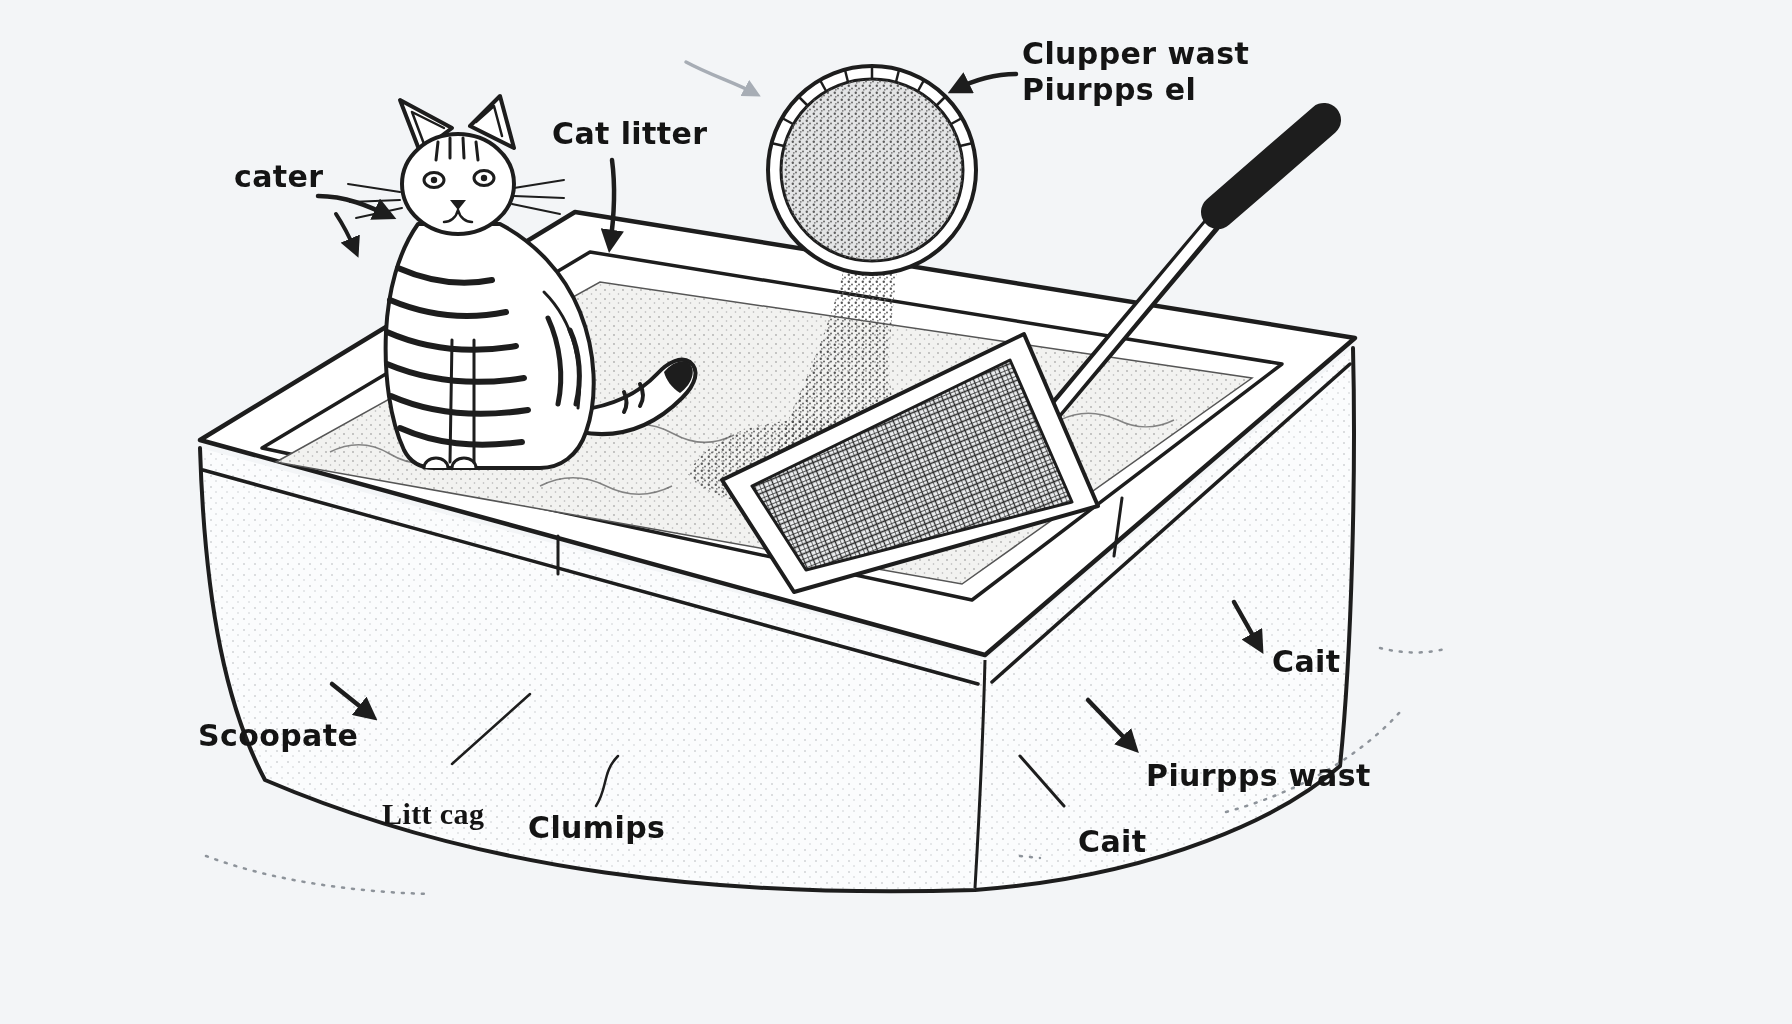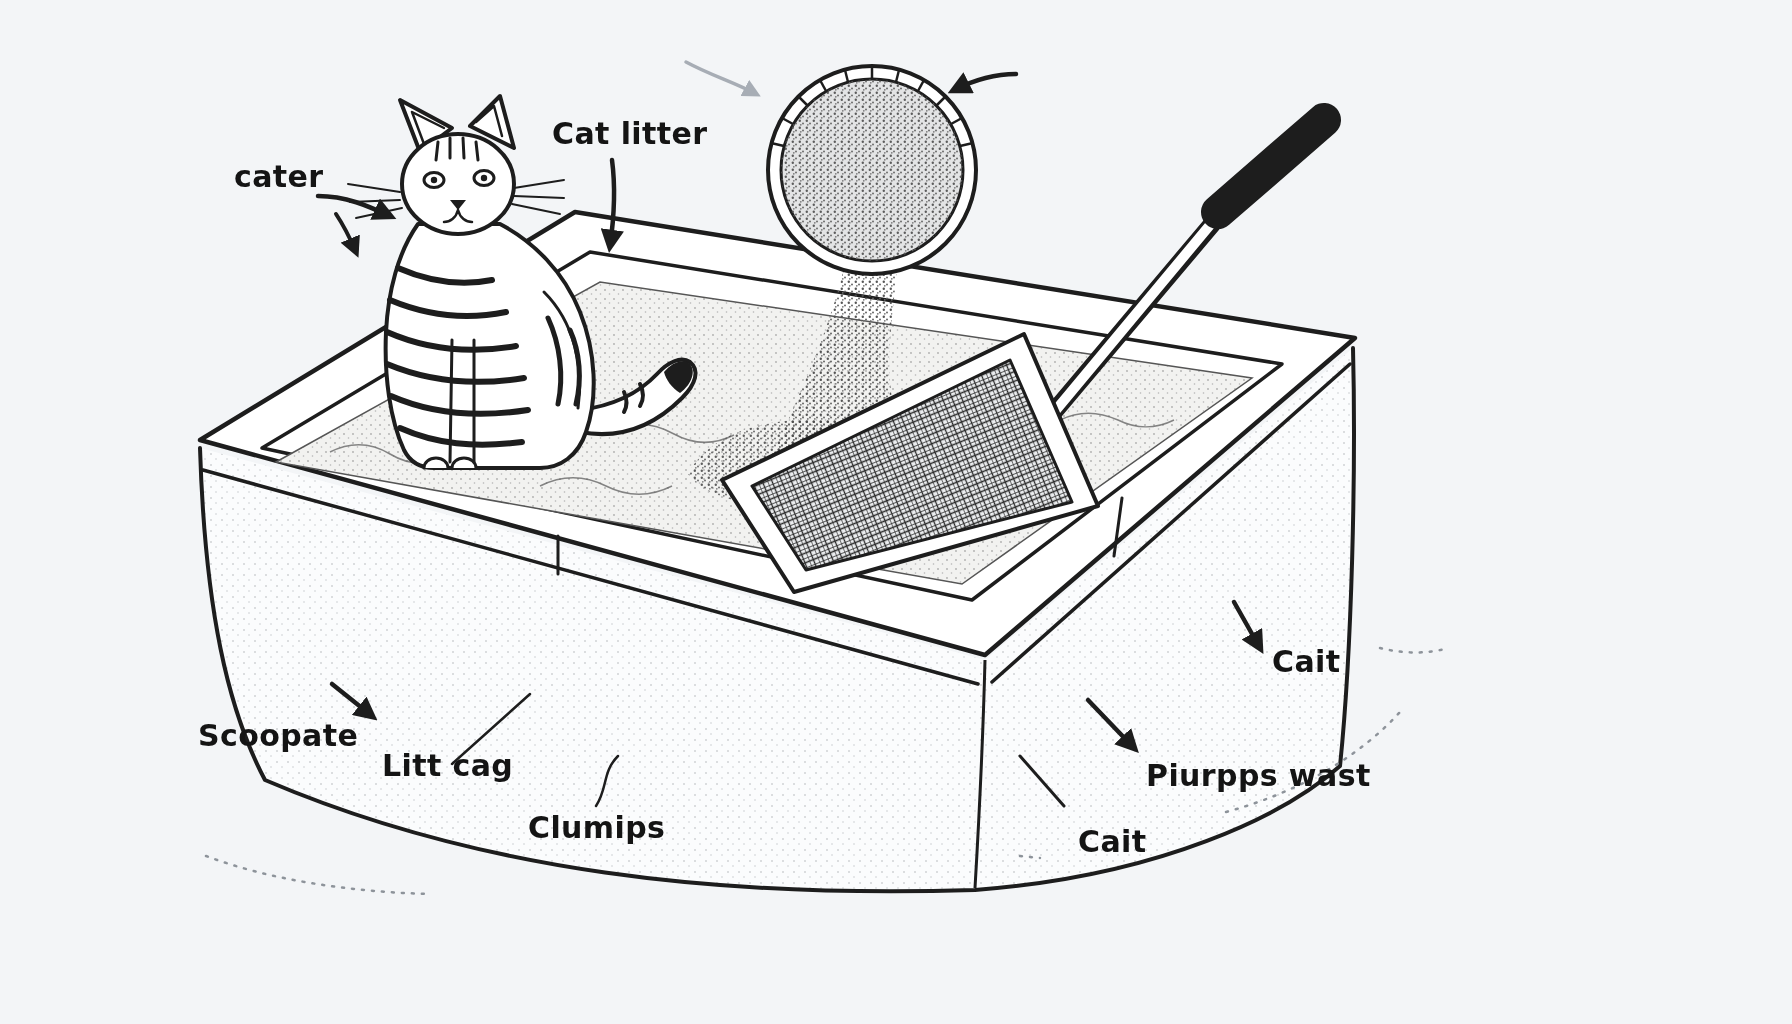--- a/index.html
+++ b/index.html
@@ -18,21 +18,21 @@
     color:#141414;
     letter-spacing:.4px;
     line-height:1.2;
     white-space:nowrap;
   }
   .lbl .l2{display:block;}
   .lbl-cater     {left:234px;top:159px;}
   .lbl-catlitter {left:552px;top:116px;text-align:right;}
   .lbl-clumper   {left:1022px;top:36px;}
   .lbl-columings {left:198px;top:718px;}
-  .lbl-littcag   {left:382px;top:748px;}
+  .lbl-littcag   {left:382px;top:796px;font-family:Liberation Serif, serif;}
   .lbl-scoopate  {left:528px;top:810px;}
   .lbl-cait      {left:1078px;top:824px;text-align:center;}
   .lbl-clumips   {left:1146px;top:758px;}
   .lbl-litr      {left:1272px;top:644px;}
 </style>
 </head>
 <body>
 
 <div class="stage">
 
@@ -188,20 +188,24 @@
   </svg>
 
   <div class="lbl lbl-cater">
     <span>cater</span>
   </div>
 
   <div class="lbl lbl-catlitter">
     <span>Cat litter</span>
   </div>
 
+  <div class="lbl lbl-clumper">
+    <span>Clupper wast</span>
+    <span class="l2">Piurpps el</span>
+  </div>
 
   <div class="lbl lbl-columings">
     <span>Scoopate</span>
   </div>
 
   <div class="lbl lbl-littcag">
     <span>Litt cag</span>
   </div>
 
   <div class="lbl lbl-scoopate">

